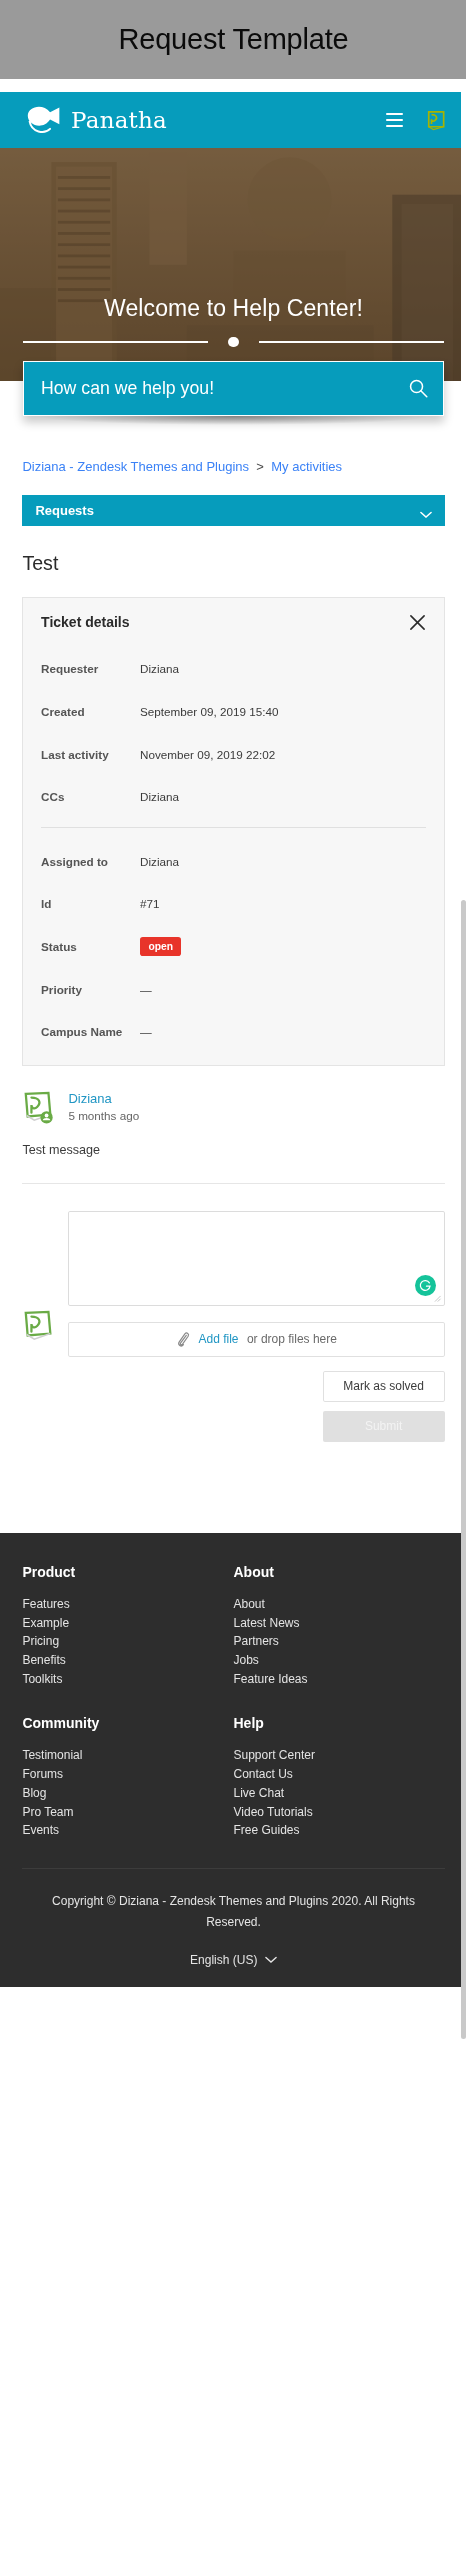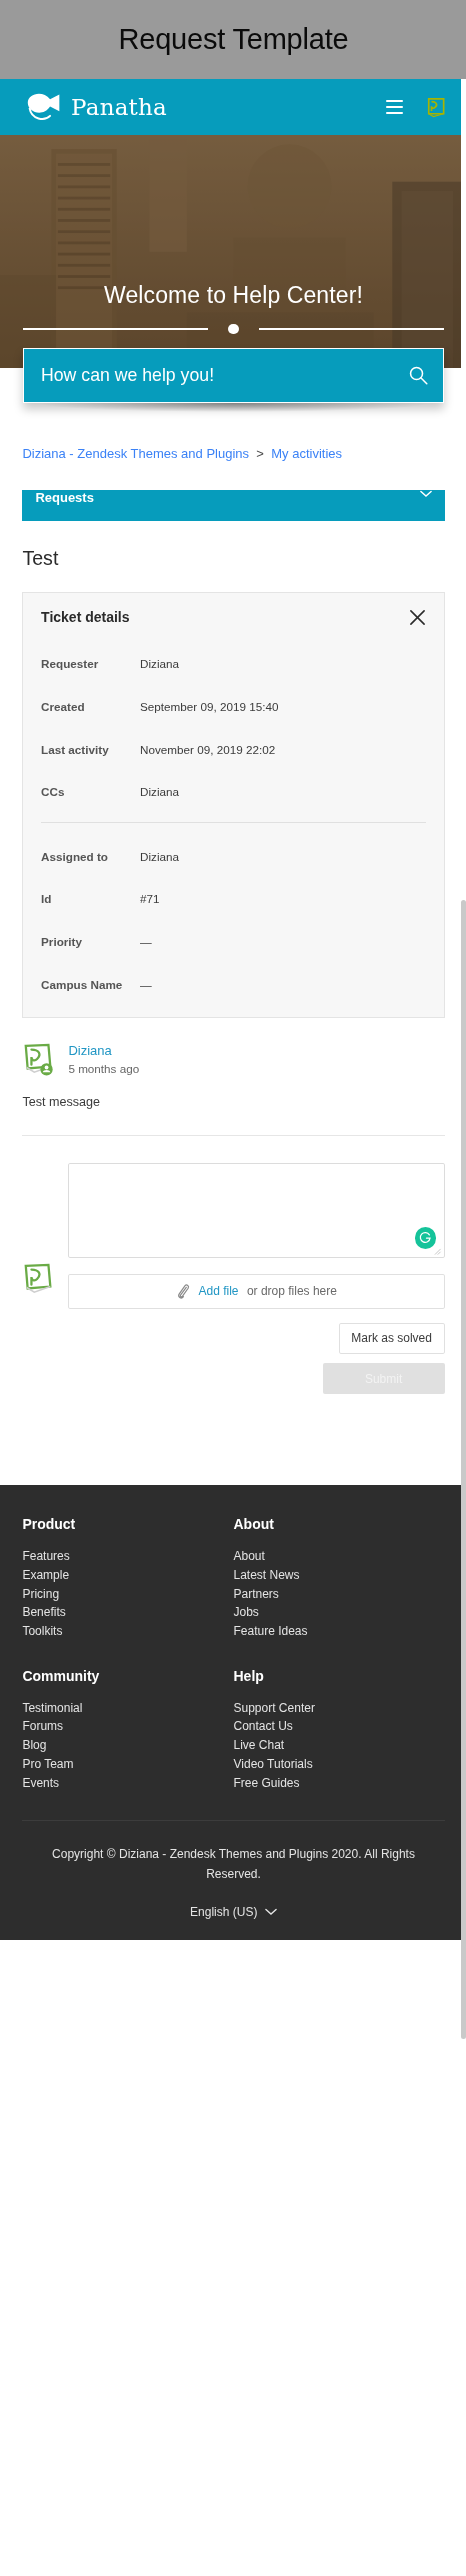--- a/index.html
+++ b/index.html
@@ -52,20 +52,21 @@
     z-index: 51;
   }
 
   
   .site-header {
     height: 56px;
     background: #069cbc;
     display: flex;
     align-items: center;
     padding: 0 19.6px 0 22.4px;
+    margin-top: 13px;
   }
   .brand { display: flex; align-items: center; gap: 3.7px; }
   .brand-mark { width: 45px; height: 39px; display: block; }
   .brand-name {
     color: #ffffff;
     font-size: 23px;
     font-family: "DejaVu Serif", serif;
     letter-spacing: 0.2px;
   }
   .header-right {
@@ -158,27 +159,27 @@
     margin-top: 40px;
     font-size: 13px;
     line-height: 21.5px;
     color: #2196c4;
   }
   .breadcrumb a { color: #3b82f6; text-decoration: none; }
   .breadcrumb .sep { color: #4a4a4a; margin: 0 3.7px; }
 
   
   .requests-bar {
-    margin-top: 26px;
+    margin-top: 18px;
     height: 31px;
     background: #069cbc;
     display: flex;
-    align-items: flex-start;
+    align-items: flex-end;
     justify-content: space-between;
-    padding: 0 13px;
+    padding: 8px 13px;
     cursor: pointer;
   }
   .requests-bar .label { color: #ffffff; font-size: 13px; font-weight: bold; }
   .chev { width: 12px; height: 7.5px; }
 
   
   .ticket-title {
     margin-top: 26px;
     font-size: 19.6px;
     color: #2b2b2b;
@@ -300,21 +301,21 @@
   .clip-icon { width: 14px; height: 17px; }
 
   .form-actions {
     margin-top: 14px;
     display: flex;
     flex-direction: column;
     align-items: flex-end;
     gap: 9.3px;
   }
   .btn-secondary {
-    width: 106px;
+    width: 122px;
     height: 31px;
     background: #ffffff;
     border: 0.9px solid #e0e0e0;
     border-radius: 1.9px;
     font-size: 12px;
     color: #3b3b3b;
     cursor: pointer;
     font-family: "Liberation Sans", sans-serif;
   }
   .btn-primary {
@@ -514,20 +515,24 @@
 
       <div class="detail-row">
         <div class="detail-label">Assigned to</div>
         <div class="detail-value">Diziana</div>
       </div>
       <div class="detail-row">
         <div class="detail-label">Id</div>
         <div class="detail-value">#71</div>
       </div>
       <div class="detail-row">
+        <div class="detail-label">Status</div>
+        <div class="status-badge">open</div>
+      </div>
+      <div class="detail-row">
         <div class="detail-label">Priority</div>
         <div class="detail-value">—</div>
       </div>
       <div class="detail-row">
         <div class="detail-label">Campus Name</div>
         <div class="detail-value">—</div>
       </div>
     </div>
 
     <div class="comment">

